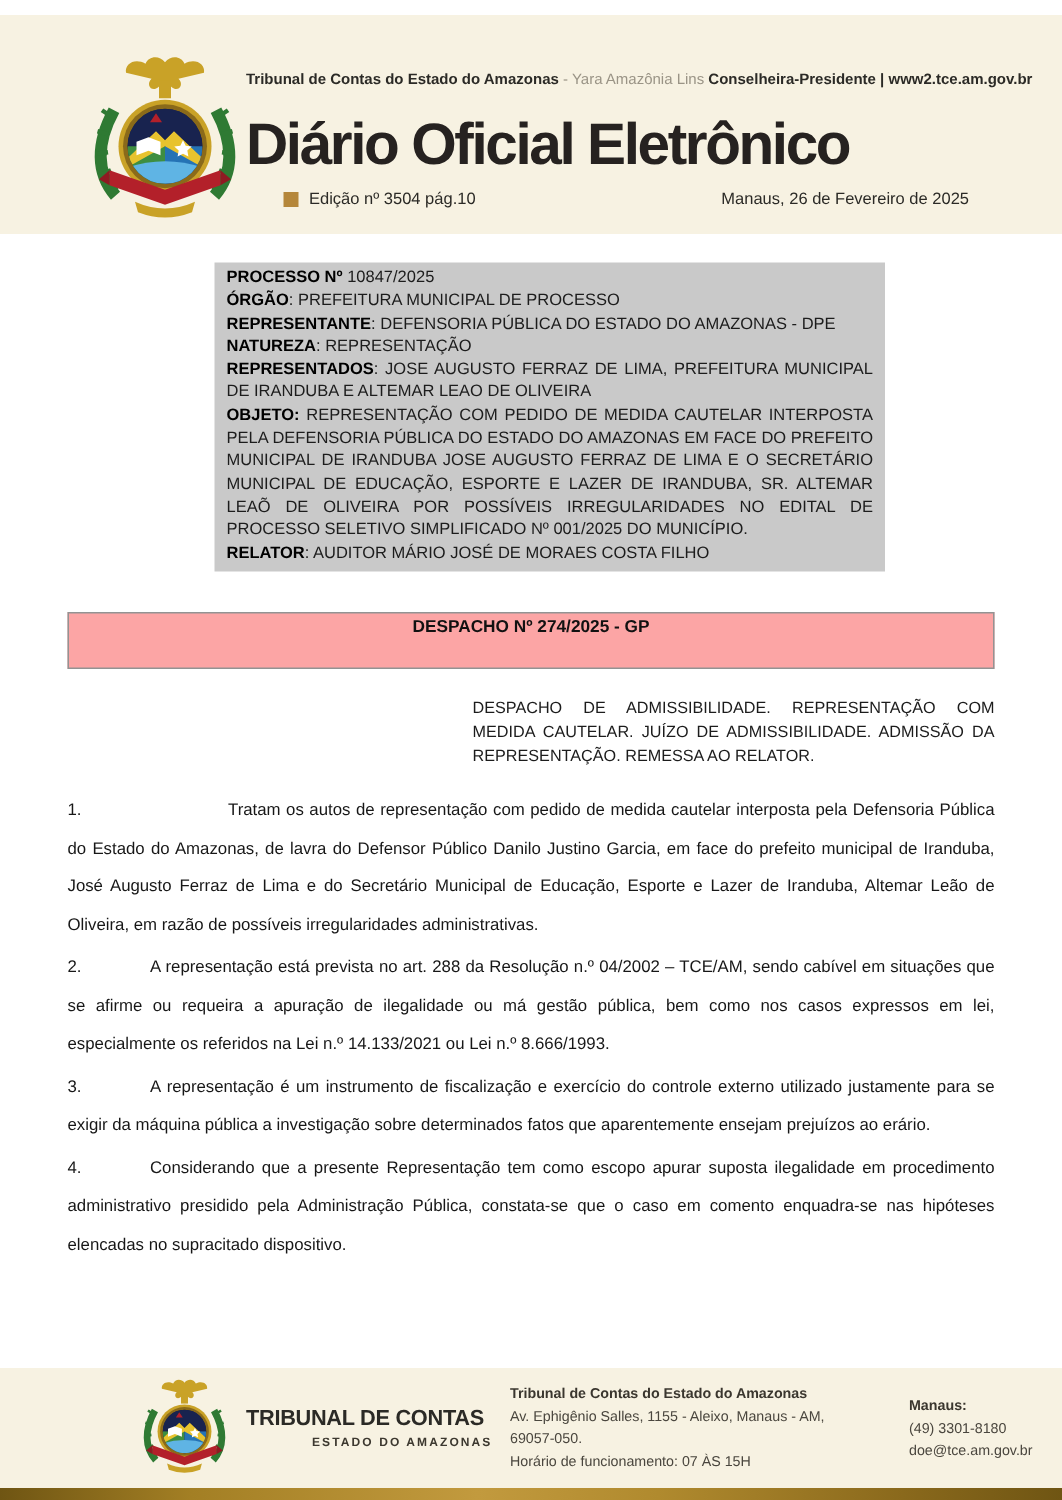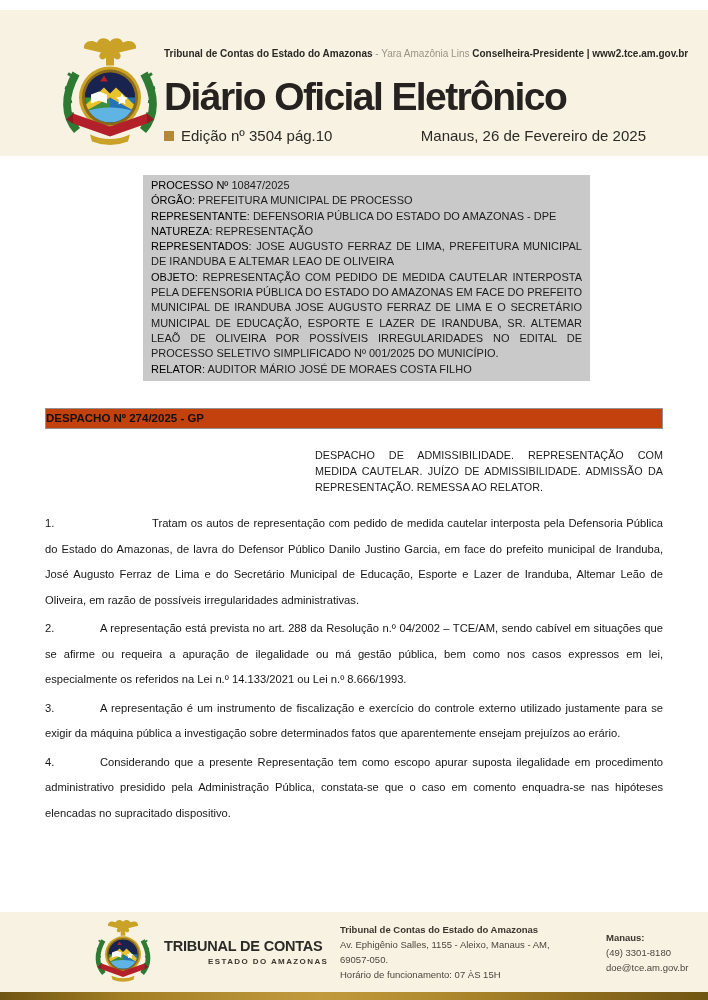--- a/index.html
+++ b/index.html
@@ -8,31 +8,31 @@
   .page { position:relative; width:708px; height:1000px; background:#fff; }
 
   
   .header-band { position:absolute; top:10px; left:0; width:708px; height:146px; background:#f7f2e2; }
   .logo-wrap { position:absolute; left:60px; top:20px; width:100px; height:122px; }
   .head-text { position:absolute; left:164px; top:38px; width:482px; }
   .masthead-line { font-size:10px; letter-spacing:0; white-space:nowrap; }
   .mh-bold { font-weight:bold; color:#2b2a26; }
   .mh-light { color:#9a9486; }
   .doe-title { font-size:39px; font-weight:bold; letter-spacing:-1.6px; color:#262220; margin-top:16px; white-space:nowrap; }
-  .edition-row { display:flex; justify-content:space-between; align-items:flex-start; margin-top:8px; font-size:15px; color:#2b2a26; }
+  .edition-row { display:flex; justify-content:space-between; align-items:flex-start; margin-top:8px; font-size:11px; color:#2b2a26;margin-left:25px; }
   .edition-left { display:flex; align-items:center; gap:7px; }
   .gold-square { width:10px; height:10px; background:#b5873a; display:inline-block; }
 
   
   .content { position:absolute; top:146px; left:45px; width:618px; }
   .process-box { margin:29px 0 0 98px; width:447px; background:#c9c9c9; padding:3px 8px 4px 8px;
     font-size:11px; line-height:15.3px; color:#1c1c1c; text-align:justify; }
-  .pb-label { font-weight:normal; color:#000; }
-  .despacho-bar { margin-top:27px; height:21px; background:#c2410c; border:1px solid #939393;
-    font-weight:bold; font-size:11.5px; line-height:19px; color:#111; }
+  .pb-label { font-weight:bold; color:#000; }
+  .despacho-bar { margin-top:27px; height:38px; background:#fca5a5; border:1px solid #939393;
+    text-align:center; font-weight:bold; font-size:11.5px; line-height:19px; color:#111; }
   .summary { margin:18px 0 0 270px; width:348px; font-size:10.8px; line-height:16.2px;
     text-align:justify; color:#1c1c1c; }
   .paras { margin-top:16px; }
   .para { font-size:11.2px; line-height:25.5px; text-align:justify; color:#171717; margin-bottom:3px; }
   .pnum { display:inline-block; width:55px; }
   .para:first-of-type .pnum { width:107px; }
 
   
   .footer-band { position:absolute; bottom:8px; left:0; width:708px; height:80px; background:#f7f2e2; }
   .footer-inner { display:flex; align-items:center; height:80px; padding-left:94px; }

